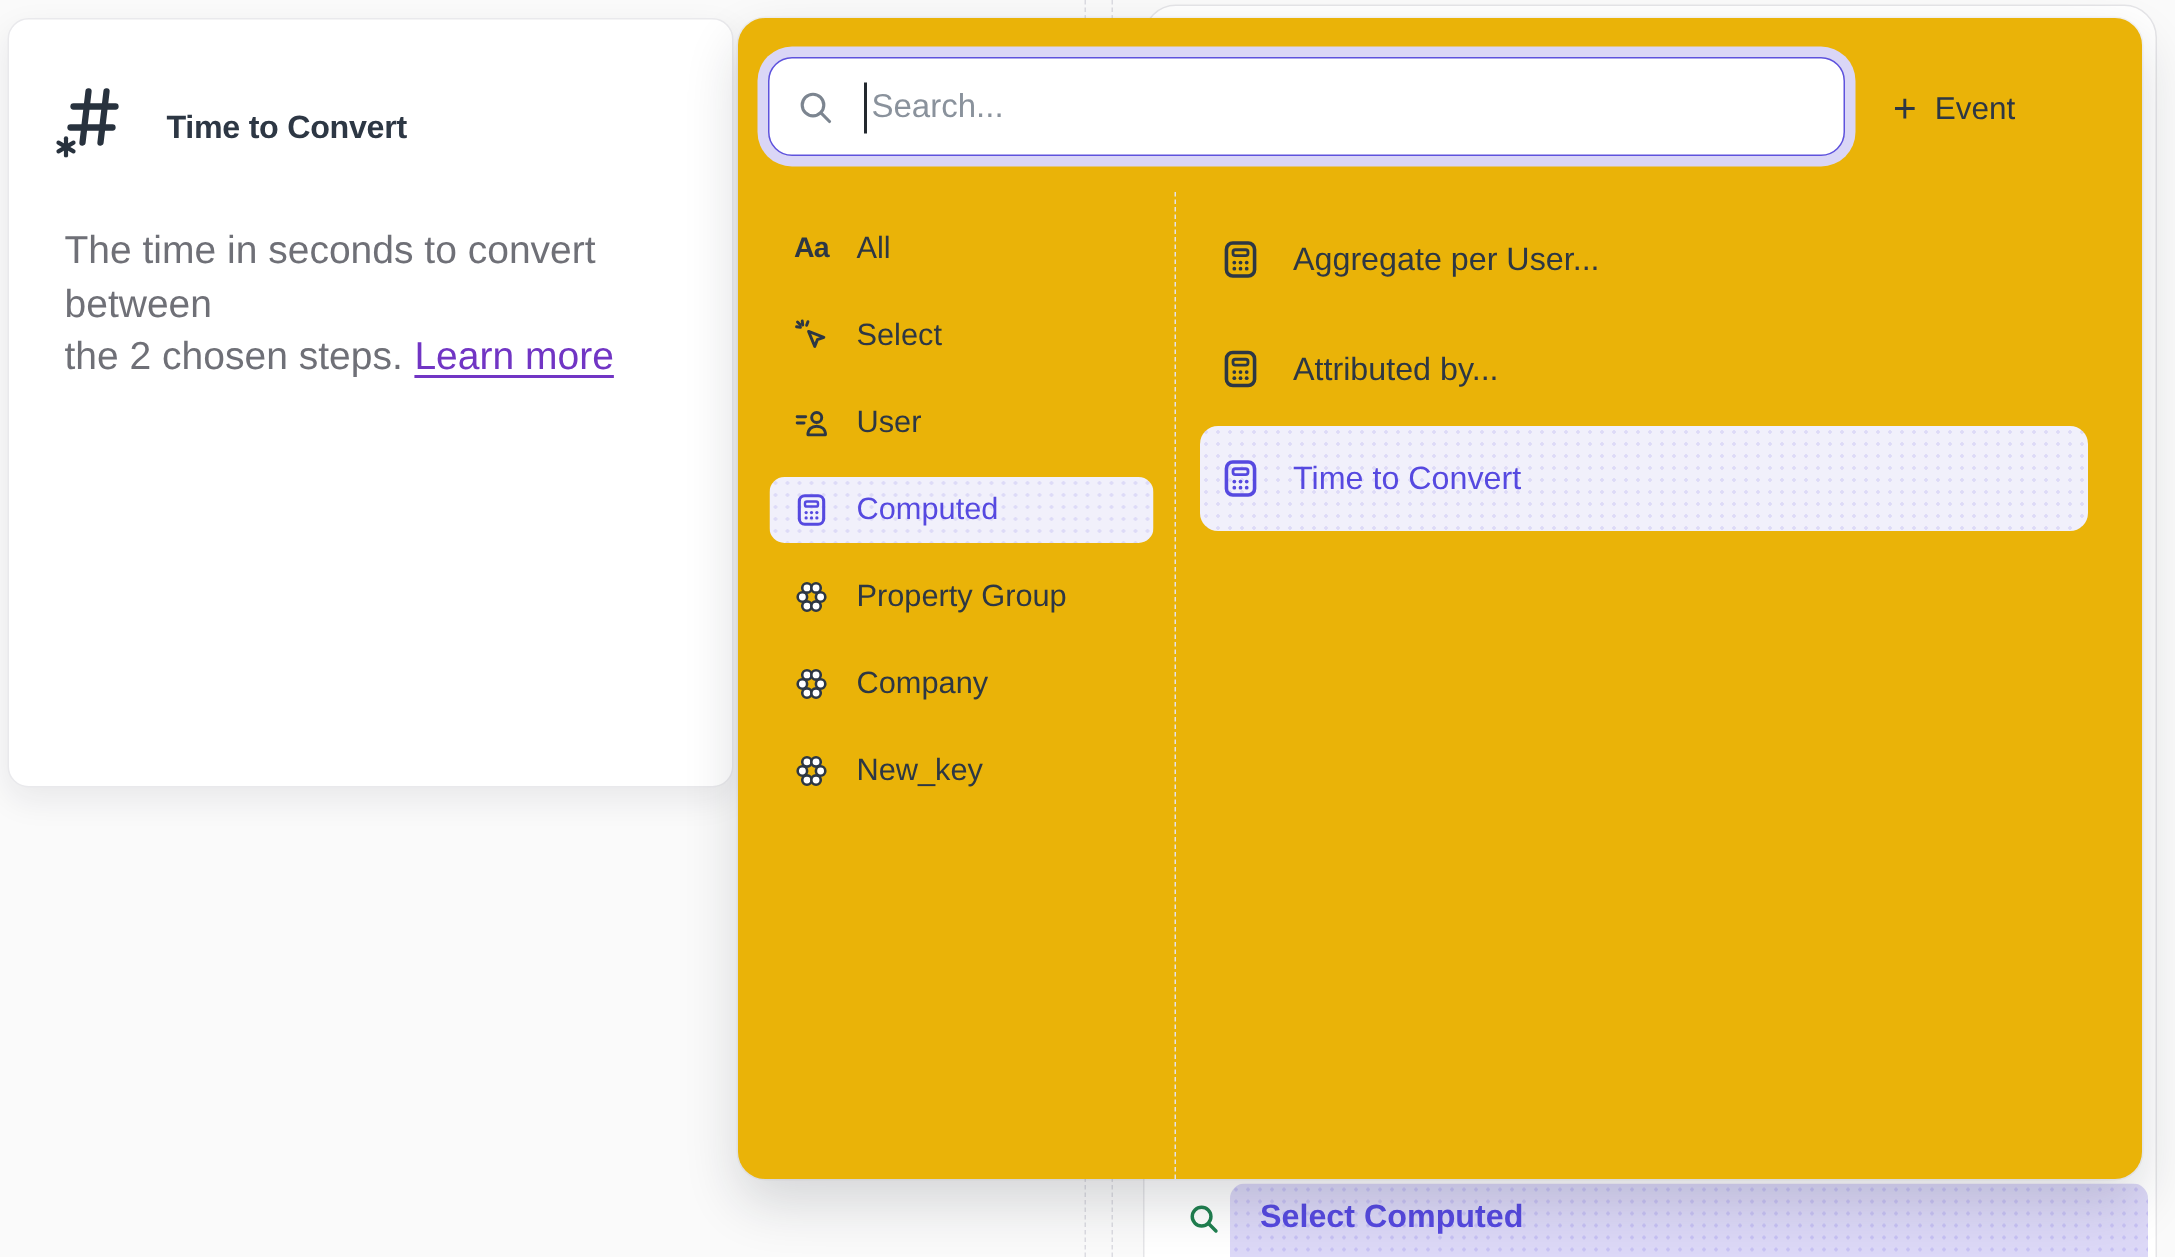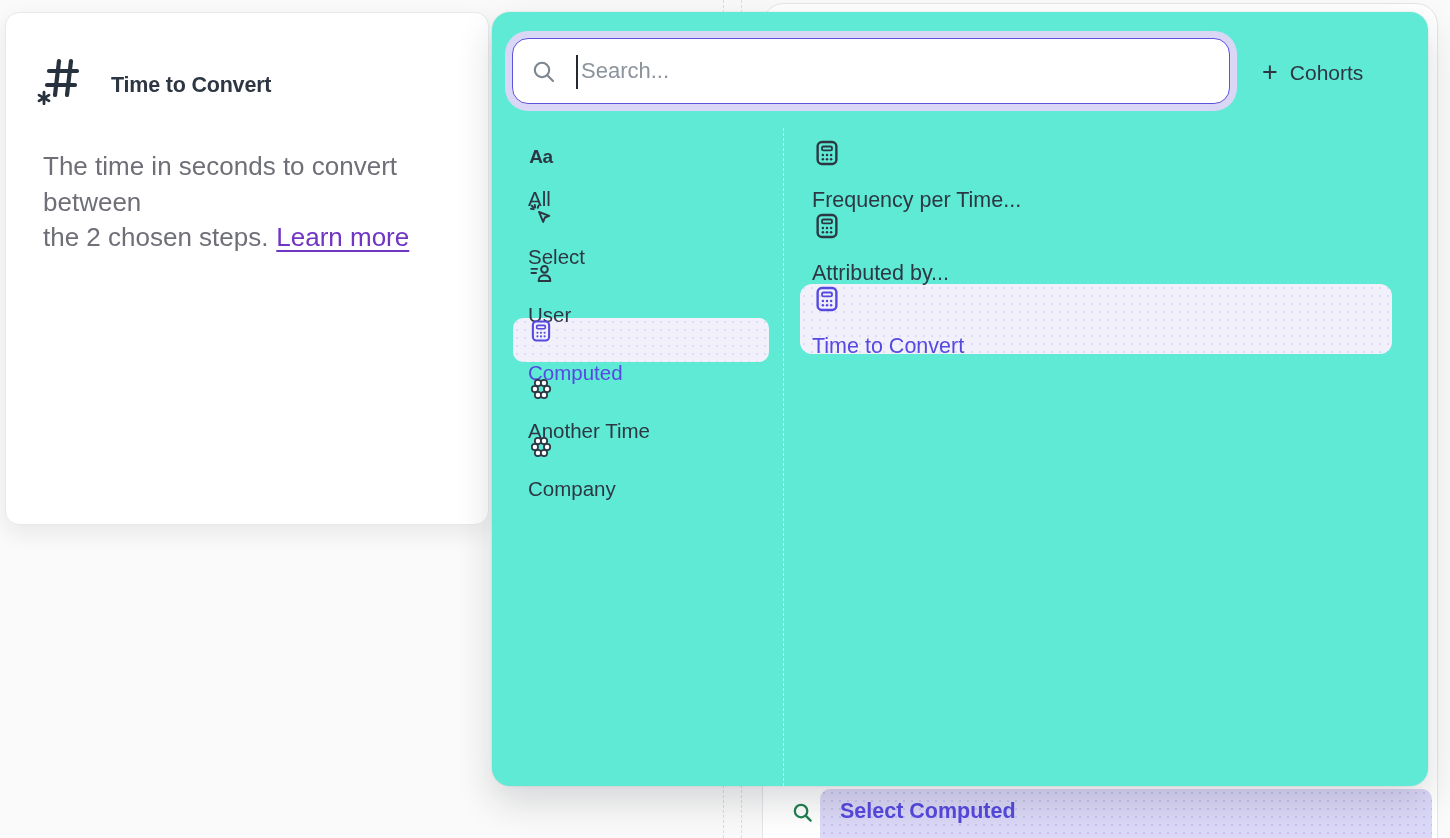--- a/index.html
+++ b/index.html
@@ -63,21 +63,21 @@
     font-size:26px;line-height:35.5px;color:var(--text-gray);
   }
   .learn-more{
     color:var(--link-purple);margin-left:0.3em;cursor:pointer;
     text-decoration:underline;text-underline-offset:4px;text-decoration-thickness:1.5px;margin-top:28px;
   }
 
   
   .picker{
     position:absolute;left:492px;top:12px;width:936px;height:774px;
-    background:#5eead4;border-radius:18px;
+    background:#eab308;border-radius:18px;
     box-shadow:0 0 0 1px rgba(20,20,40,0.04),0 16px 36px rgba(25,28,45,0.16);
   }
   .search-wrap{
     position:absolute;left:20px;top:26px;width:718px;height:66px;
     background:#fff;border:1.5px solid var(--search-border);border-radius:16px;
     box-shadow:0 0 0 7px var(--search-glow);
     display:flex;align-items:center;
   }
   .search-icon{position:absolute;left:18px;top:20px;width:26px;height:26px;color:var(--icon-gray);}
   .search-icon svg{width:100%;height:100%;display:block;}
@@ -94,21 +94,21 @@
     background:none;border:none;cursor:pointer;
     font-family:inherit;color:var(--text-dark);
   }
   .create-btn .plus{font-size:27px;font-weight:400;line-height:1;margin-top:-2px;}
   .create-btn .create-label{font-size:21px;font-weight:500;}
 
   .cat-list{position:absolute;left:21px;top:132px;width:256px;}
   .vdivider{position:absolute;left:291px;top:116px;bottom:0;width:0;border-left:1px dashed #e2e2e7;}
   .result-list{position:absolute;left:308px;top:126px;width:592px;}
 
-  .row{display:flex;align-items:flex-start;cursor:pointer;border-radius:10px;flex-direction:column;}
+  .row{display:flex;align-items:center;cursor:pointer;border-radius:10px;}
   .row .row-label{white-space:nowrap;}
   .category-item{height:44px;margin-bottom:14px;width:256px;padding-left:15px;gap:17px;font-size:20.5px;color:var(--text-dark);}
   .result-item{height:70px;margin-bottom:3px;width:592px;padding-left:12px;gap:20px;font-size:21.5px;border-radius:12px;color:var(--text-dark);}
   .row.selected{
     color:var(--accent);
     background-color:var(--accent-bg);
     background-image:radial-gradient(rgba(86,73,224,0.13) 1px,transparent 1.4px);
     background-size:8px 8px;
   }
   .row-icon{display:flex;align-items:center;justify-content:center;flex:none;color:inherit;}
@@ -166,21 +166,21 @@
           <circle cx="11" cy="11" r="7.2"></circle>
           <line x1="16.3" y1="16.3" x2="22" y2="22"></line>
         </svg>
       </span>
       <span class="caret"></span>
       <input class="search-input" type="text" placeholder="Search..." style="">
     </div>
 
     <button class="create-btn">
       <span class="plus">+</span>
-      <span class="create-label">Cohorts</span>
+      <span class="create-label">Event</span>
     </button>
 
     <nav class="cat-list" id="category-list">
         <div class="row category-item">
       <span class="row-icon">
             <span class="aa-glyph">Aa</span>
           </span>
       <span class="row-label">All</span>
     </div>
         <div class="row category-item">
@@ -227,54 +227,67 @@
       <span class="row-icon">
             <svg viewBox="0 0 24 24" stroke="currentColor" stroke-width="1.6" fill="#ffffff">
       <circle cx="9.2" cy="6.4" r="2.9"></circle>
       <circle cx="14.8" cy="6.4" r="2.9"></circle>
       <circle cx="6.4" cy="12" r="2.9"></circle>
       <circle cx="17.6" cy="12" r="2.9"></circle>
       <circle cx="9.2" cy="17.6" r="2.9"></circle>
       <circle cx="14.8" cy="17.6" r="2.9"></circle>
     </svg>
           </span>
-      <span class="row-label">Another Time</span>
+      <span class="row-label">Property Group</span>
     </div>
         <div class="row category-item">
       <span class="row-icon">
             <svg viewBox="0 0 24 24" stroke="currentColor" stroke-width="1.6" fill="#ffffff">
       <circle cx="9.2" cy="6.4" r="2.9"></circle>
       <circle cx="14.8" cy="6.4" r="2.9"></circle>
       <circle cx="6.4" cy="12" r="2.9"></circle>
       <circle cx="17.6" cy="12" r="2.9"></circle>
       <circle cx="9.2" cy="17.6" r="2.9"></circle>
       <circle cx="14.8" cy="17.6" r="2.9"></circle>
     </svg>
           </span>
       <span class="row-label">Company</span>
+    </div>
+        <div class="row category-item">
+      <span class="row-icon">
+            <svg viewBox="0 0 24 24" stroke="currentColor" stroke-width="1.6" fill="#ffffff">
+      <circle cx="9.2" cy="6.4" r="2.9"></circle>
+      <circle cx="14.8" cy="6.4" r="2.9"></circle>
+      <circle cx="6.4" cy="12" r="2.9"></circle>
+      <circle cx="17.6" cy="12" r="2.9"></circle>
+      <circle cx="9.2" cy="17.6" r="2.9"></circle>
+      <circle cx="14.8" cy="17.6" r="2.9"></circle>
+    </svg>
+          </span>
+      <span class="row-label">New_key</span>
     </div>
       </nav>
     <div class="vdivider"></div>
     <div class="result-list" id="result-list">
         <div class="row result-item">
       <span class="row-icon">
             <svg viewBox="0 0 24 24" fill="none" stroke="currentColor">
       <rect x="4.5" y="3.2" width="15" height="17.6" rx="3.4" stroke-width="1.9"></rect>
       <rect x="8" y="6.8" width="8" height="3.1" rx="1.2" stroke-width="1.5"></rect>
       <g fill="currentColor" stroke="none">
         <circle cx="8.7" cy="13.6" r="1"></circle>
                 <circle cx="12" cy="13.6" r="1"></circle>
                 <circle cx="15.3" cy="13.6" r="1"></circle>
         <circle cx="8.7" cy="16.9" r="1"></circle>
                 <circle cx="12" cy="16.9" r="1"></circle>
                 <circle cx="15.3" cy="16.9" r="1"></circle>
       </g>
     </svg>
           </span>
-      <span class="row-label">Frequency per Time...</span>
+      <span class="row-label">Aggregate per User...</span>
     </div>
         <div class="row result-item">
       <span class="row-icon">
             <svg viewBox="0 0 24 24" fill="none" stroke="currentColor">
       <rect x="4.5" y="3.2" width="15" height="17.6" rx="3.4" stroke-width="1.9"></rect>
       <rect x="8" y="6.8" width="8" height="3.1" rx="1.2" stroke-width="1.5"></rect>
       <g fill="currentColor" stroke="none">
         <circle cx="8.7" cy="13.6" r="1"></circle>
                 <circle cx="12" cy="13.6" r="1"></circle>
                 <circle cx="15.3" cy="13.6" r="1"></circle>

